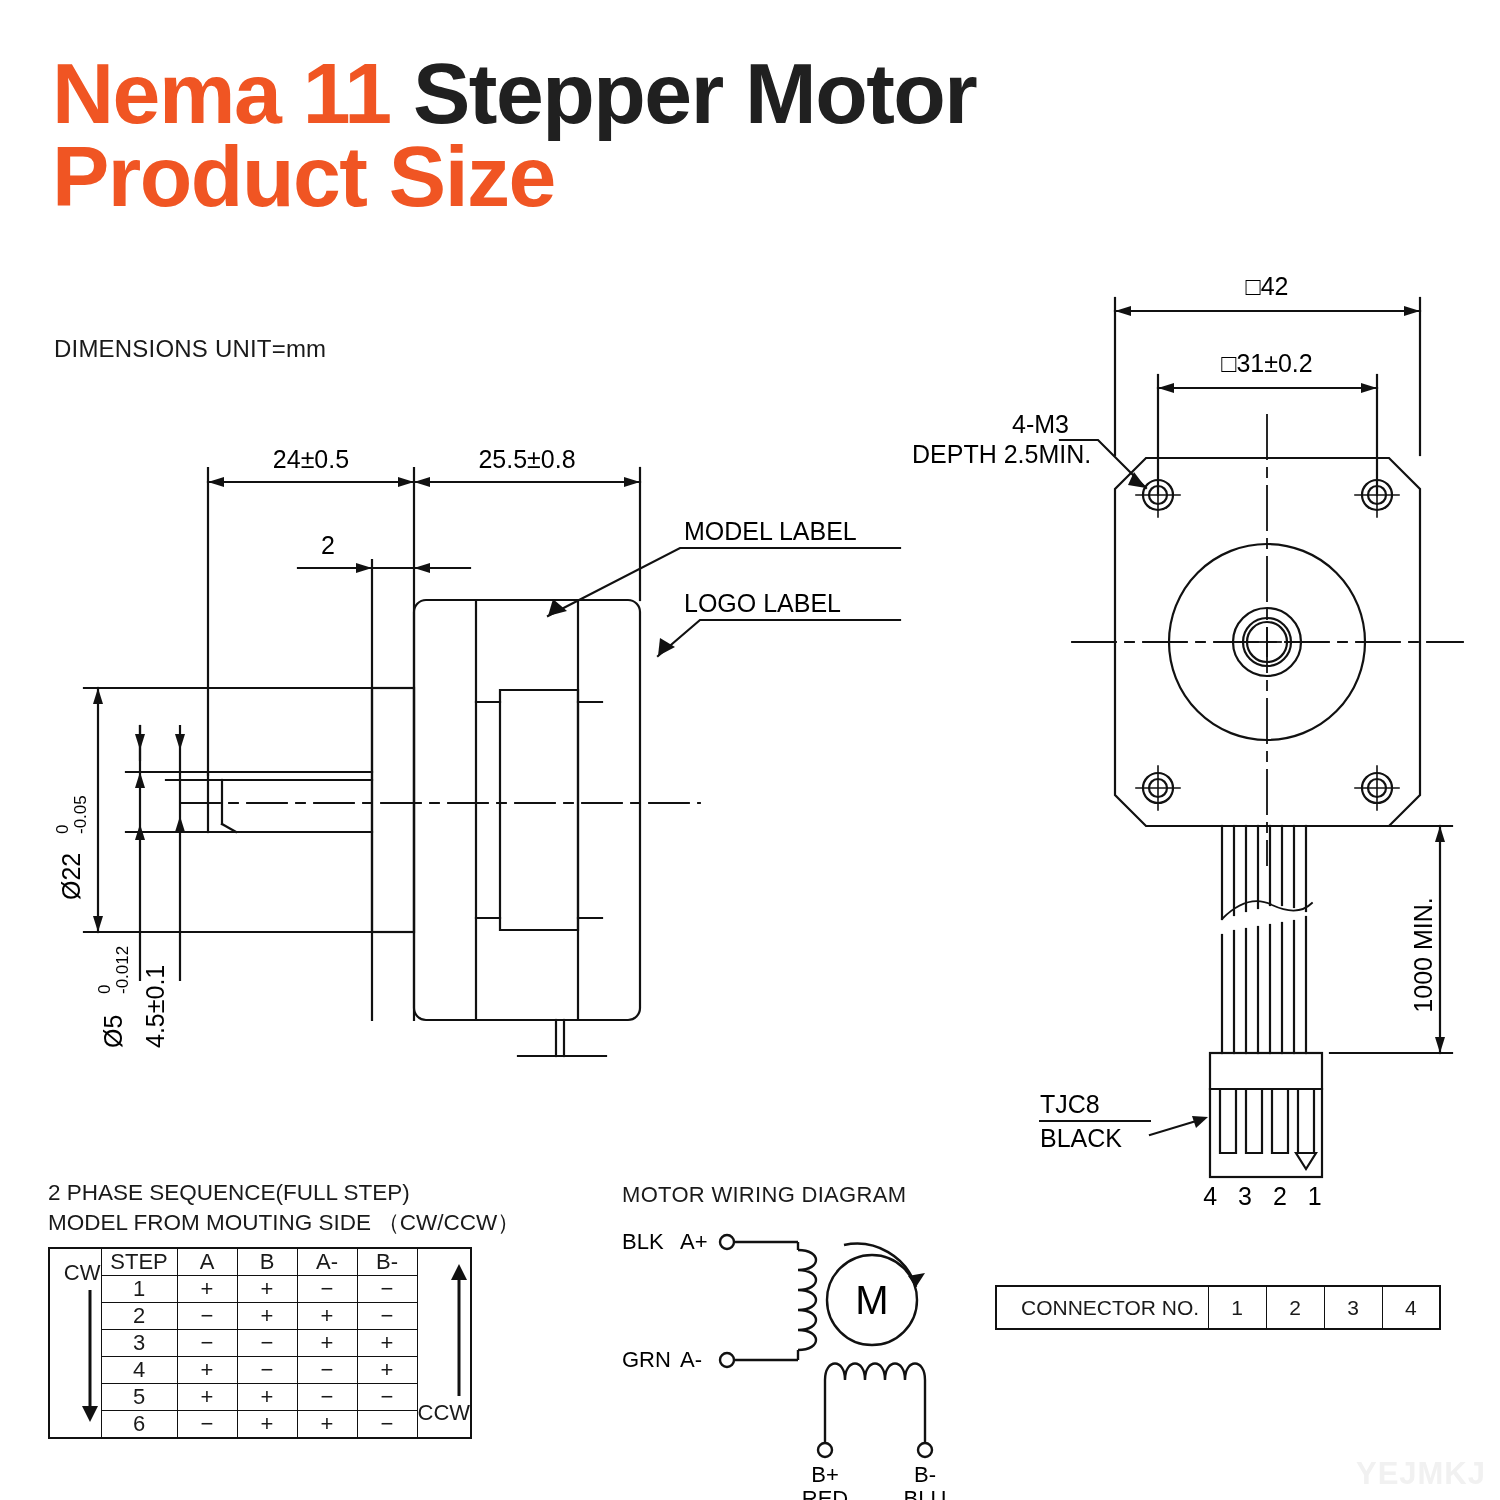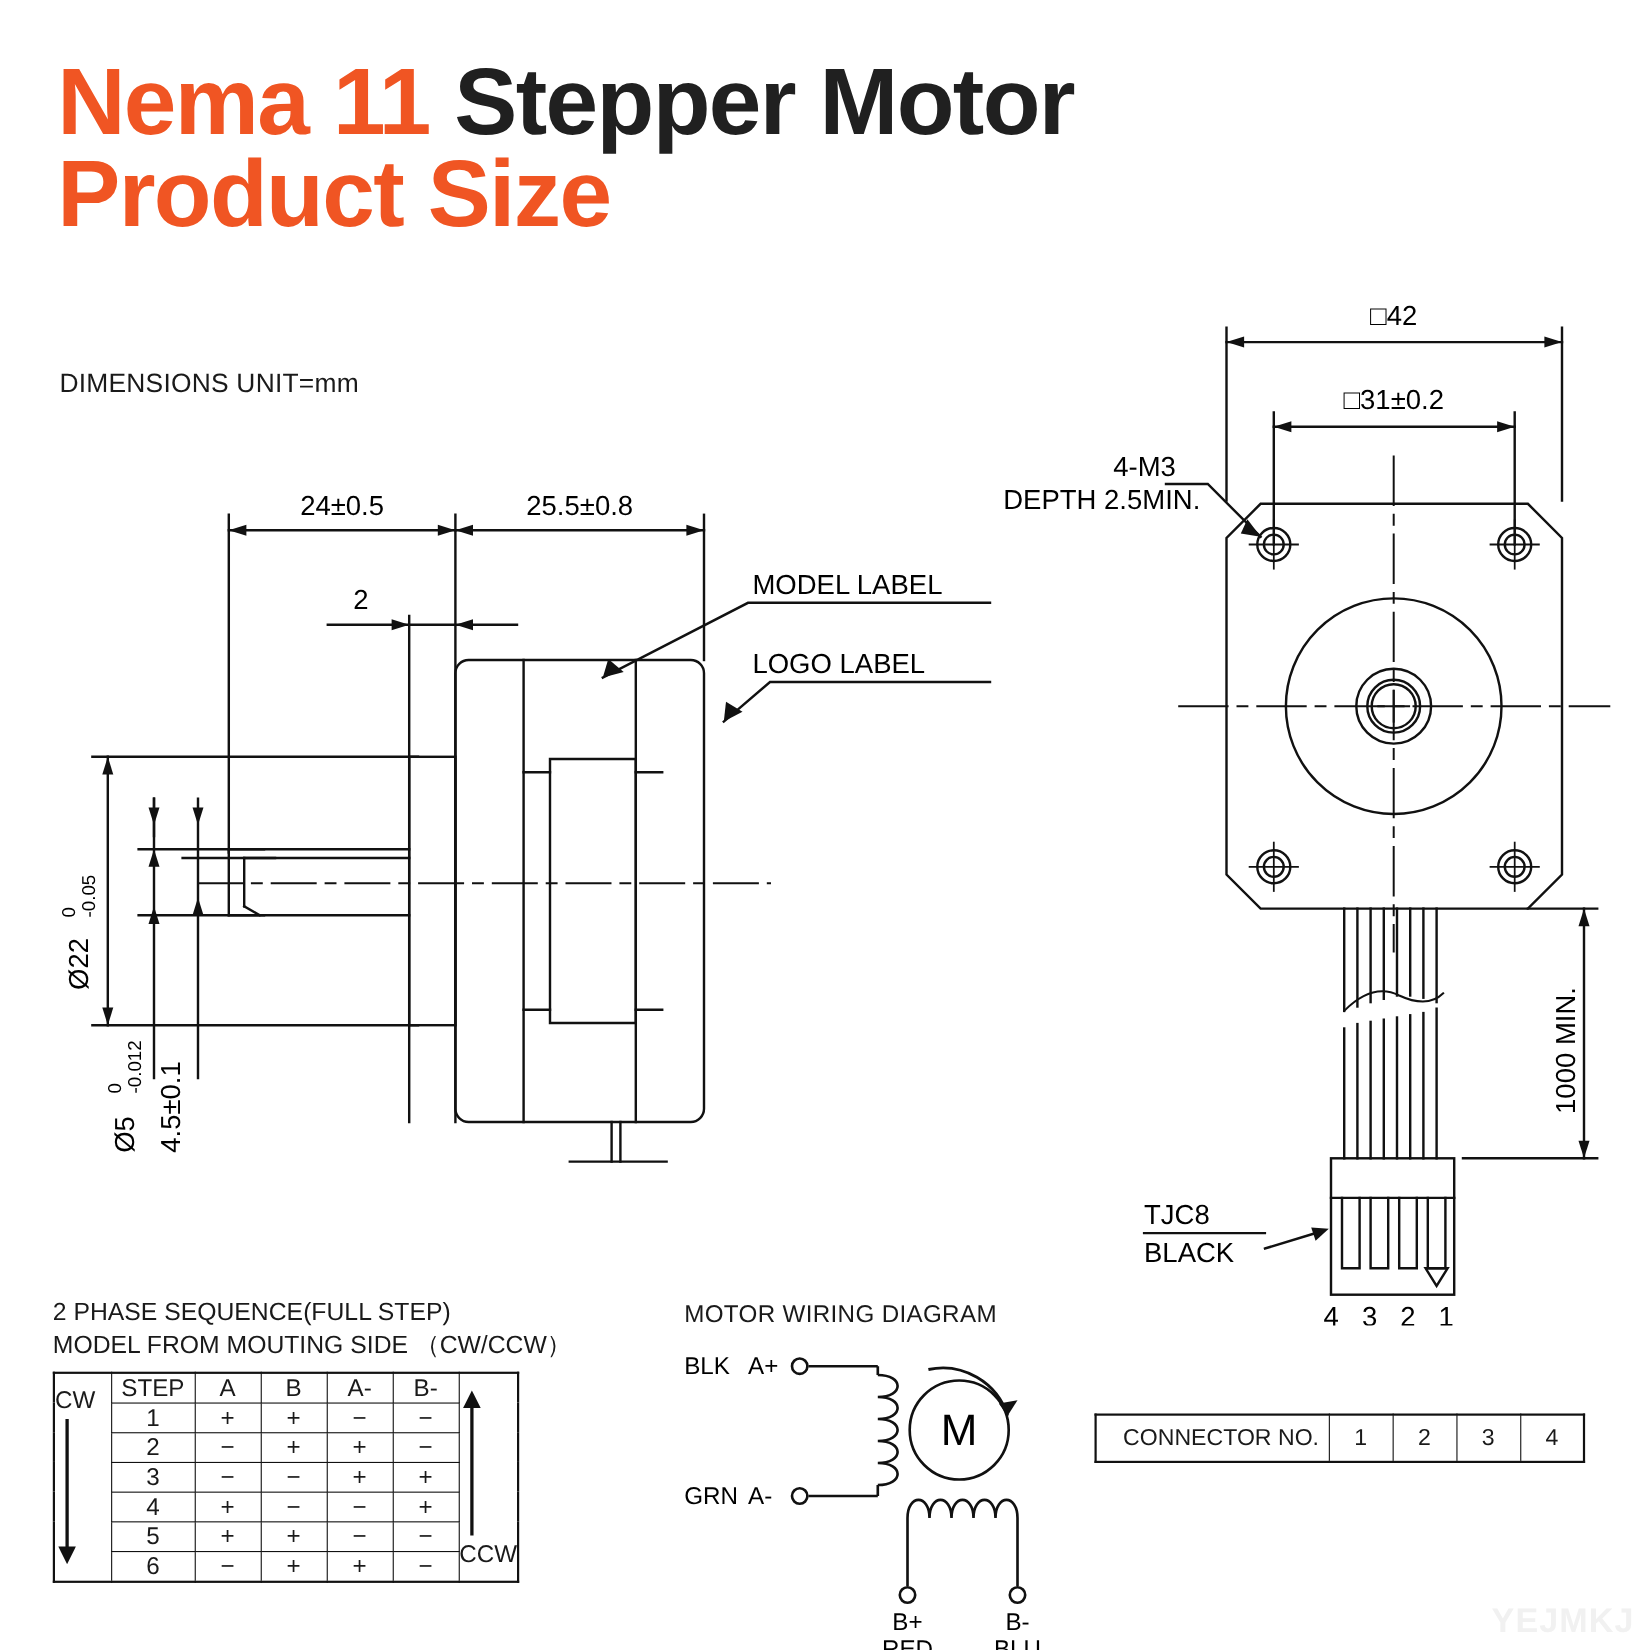--- a/index.html
+++ b/index.html
@@ -16,21 +16,21 @@
   #front-svg{left:900px;top:255px;}
   #seq-block{left:48px;top:1178px;width:520px;}
   .seq-head{font-size:22.5px;line-height:1.33;white-space:nowrap;}
   table.grid{border-collapse:collapse;}
   #seq-table{margin-top:9px;border:2.4px solid #111;}
   #seq-table td,#seq-table th{border:1.6px solid #111;font-size:22px;font-weight:400;
        text-align:center;padding:0;height:27px;box-sizing:border-box;}
   #seq-table .outer-cell{border:none;width:52px;vertical-align:middle;}
   #seq-table .c-step{width:76px;}
   #seq-table .c-sig{width:60px;}
-  .arrowcell{display:flex;flex-direction:column;align-items:flex-start;justify-content:center;height:100%;}
+  .arrowcell{display:flex;flex-direction:column;align-items:flex-end;justify-content:center;height:100%;}
   .dirlabel{font-size:22px;}
   #wiring-block{left:622px;top:1182px;}
   #wiring-title{font-size:22px;white-space:nowrap;letter-spacing:.3px;}
   #conn-table{position:absolute;left:995px;top:1285px;border:2.4px solid #111;}
   #conn-table td{border:1.6px solid #111;font-size:21px;text-align:center;
        height:43px;box-sizing:border-box;padding:0 6px;}
   #conn-table td.label-col{text-align:left;width:212px;padding-left:24px;}
   #conn-table td.num-col{width:58px;}
   #watermark{right:14px;bottom:8px;font-size:31px;font-weight:700;color:#f1f1f1;letter-spacing:1px;}
   .dim-txt{font-size:25px;}

